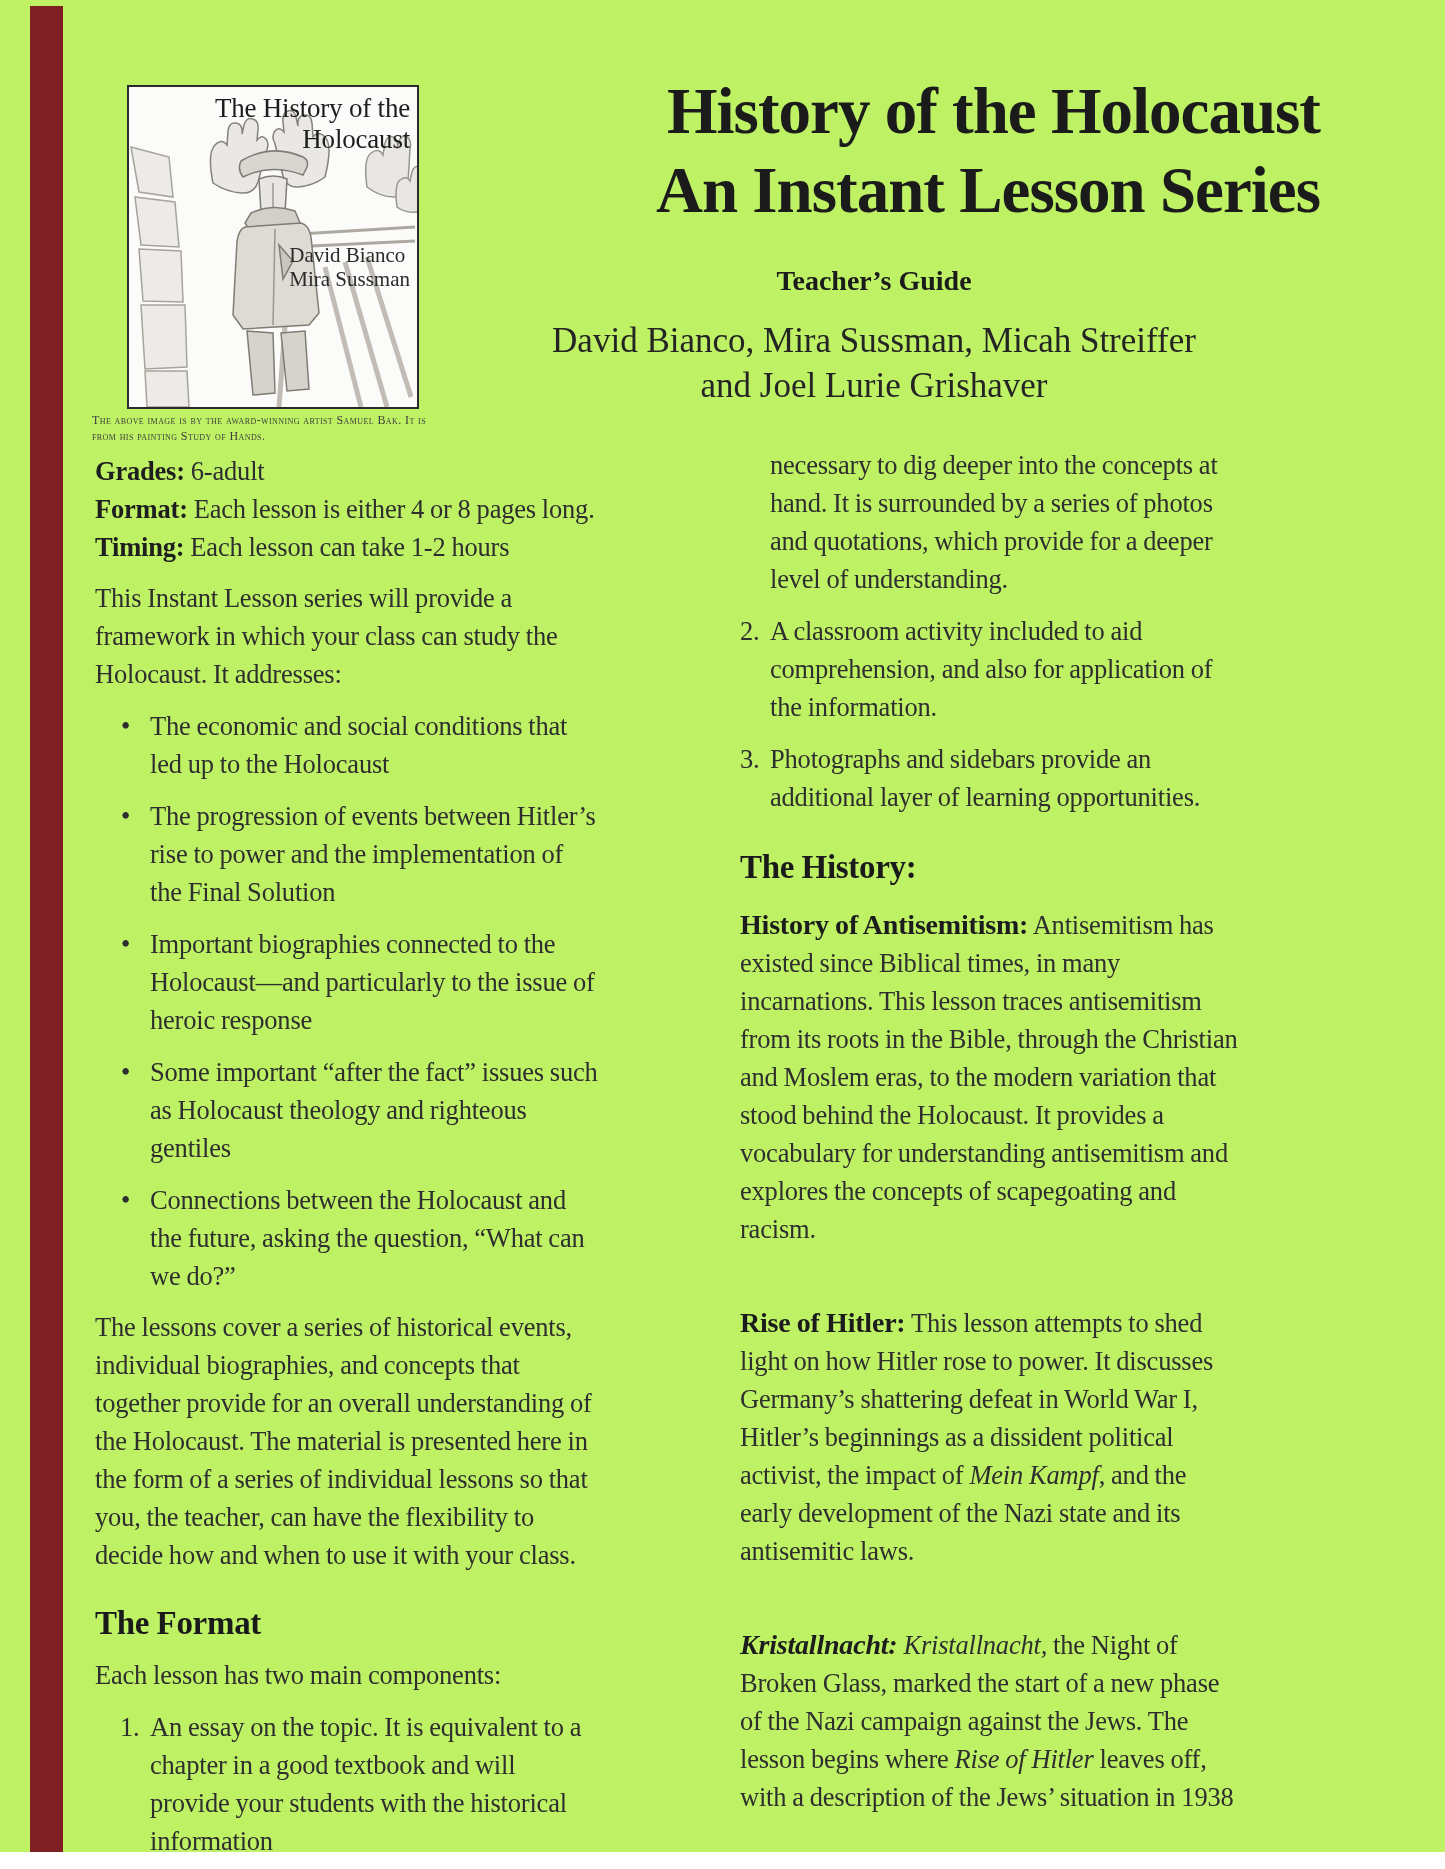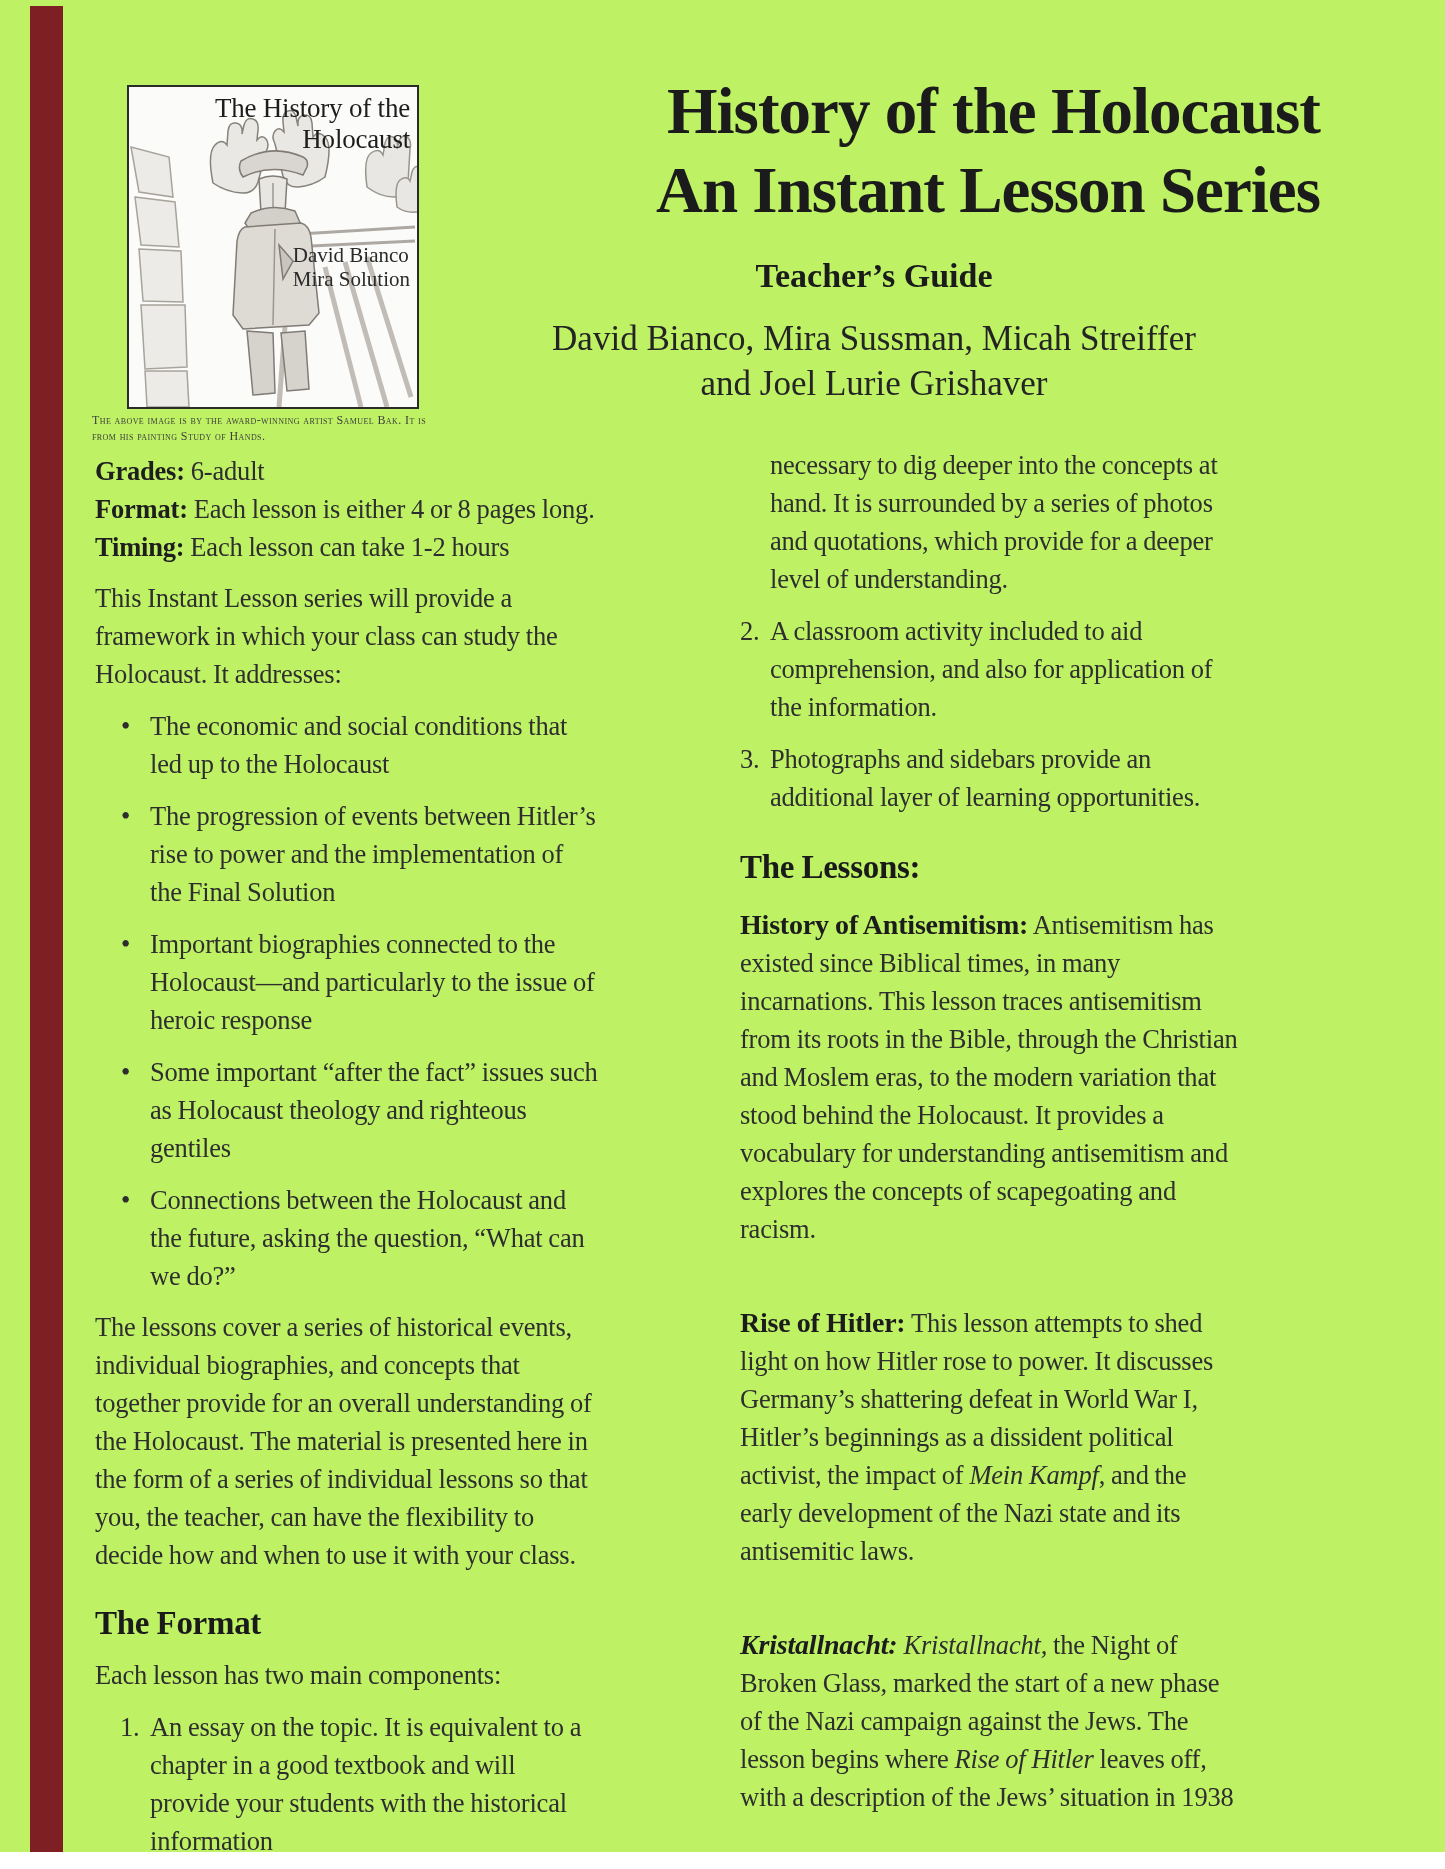--- a/index.html
+++ b/index.html
@@ -13,21 +13,21 @@
   .cover svg{position:absolute;left:0;top:0;}
   .cover-title{position:absolute;top:6px;left:0;right:7px;text-align:right;font-size:27px;
                line-height:31px;color:#1d1d1d;letter-spacing:-0.2px;}
   .cover-authors{position:absolute;top:156px;right:7px;text-align:left;font-size:21px;
                  line-height:24px;color:#2a2a2a;}
   .cover-caption{position:absolute;left:92px;top:412px;width:345px;font-size:12px;line-height:16px;
                  font-variant:small-caps;letter-spacing:0.4px;color:#3e3e3e;}
   
   .header{position:absolute;left:428px;top:72px;width:892px;text-align:center;color:#1b1b1b;}
   .header .title{font-size:65px;font-weight:bold;line-height:79px;letter-spacing:-1px;text-align:right;}
-  .header .subtitle{font-size:34px;font-weight:bold;margin-top:27px;}
+  .header .subtitle{font-size:28px;font-weight:bold;margin-top:35px;}
   .header .authors{font-size:35px;margin-top:21px;line-height:45px;color:#242424;}
   
   .col{position:absolute;font-size:26.5px;line-height:38px;letter-spacing:-0.2px;word-spacing:-0.5px;}
   .col-left{left:95px;top:452px;width:505px;}
   .col-right{left:740px;top:446px;width:500px;}
   p{margin:0;}
   .meta{white-space:nowrap;}
   .meta b{color:#1e1e1e;}
   .para{margin-top:13px;}
   .bullet-item{position:relative;padding-left:55px;margin-top:14px;}
@@ -97,21 +97,21 @@
         <path d="M118,244 l26,2 2,60 -22,2 Z" fill="#d6d3cd"></path>
         <path d="M152,246 l24,-2 4,58 -22,2 Z" fill="#d6d3cd"></path>
       </g>
     </svg>
     <div class="cover-title">
       <span>The History of the</span><br>
       <span>Holocaust</span>
     </div>
     <div class="cover-authors">
       <span>David Bianco</span><br>
-      <span>Mira Solution</span>
+      <span>Mira Sussman</span>
     </div>
   </div>
   <div class="cover-caption">The above image is by the award-winning artist Samuel Bak. It is from his painting Study of Hands.</div>
 
   <div class="header">
     <div class="title">
       <span>History of the Holocaust</span><br>
       <span>An Instant Lesson Series</span>
     </div>
     <div class="subtitle">Teacher’s Guide</div>
@@ -150,21 +150,21 @@
     <p class="cont">necessary to dig deeper into the concepts at hand. It is surrounded by a series of photos and quotations, which provide for a deeper level of understanding.</p>
     <div class="num-item">
       <span class="num">2.</span>
       <span>A classroom activity included to aid comprehension, and also for application of the information.</span>
     </div>
     <div class="num-item">
       <span class="num">3.</span>
       <span>Photographs and sidebars provide an additional layer of learning opportunities.</span>
     </div>
 
-    <h2 class="lessons-h">The Lessons:</h2>
+    <h2 class="lessons-h">The History:</h2>
 
     <p class="lesson"><b class="lt">History of Antisemitism:</b> <span>Antisemitism has existed since Biblical times, in many incarnations. This lesson traces antisemitism from its roots in the Bible, through the Christian and Moslem eras, to the modern variation that stood behind the Holocaust. It provides a vocabulary for understanding antisemitism and explores the concepts of scapegoating and racism.</span></p>
 
     <p class="lesson gap"><b class="lt">Rise of Hitler:</b> <span>This lesson attempts to shed light on how Hitler rose to power. It discusses Germany’s shattering defeat in World War I, Hitler’s beginnings as a dissident political activist, the impact of </span><i>Mein Kampf</i><span>, and the early development of the Nazi state and its antisemitic laws.</span></p>
 
     <p class="lesson gap"><b class="lt it">Kristallnacht:</b> <i>Kristallnacht,</i><span> the Night of Broken Glass, marked the start of a new phase of the Nazi campaign against the Jews. The lesson begins where </span><i>Rise of Hitler</i><span> leaves off, with a description of the Jews’ situation in 1938</span></p>
   </div>
 
 
 </div>

